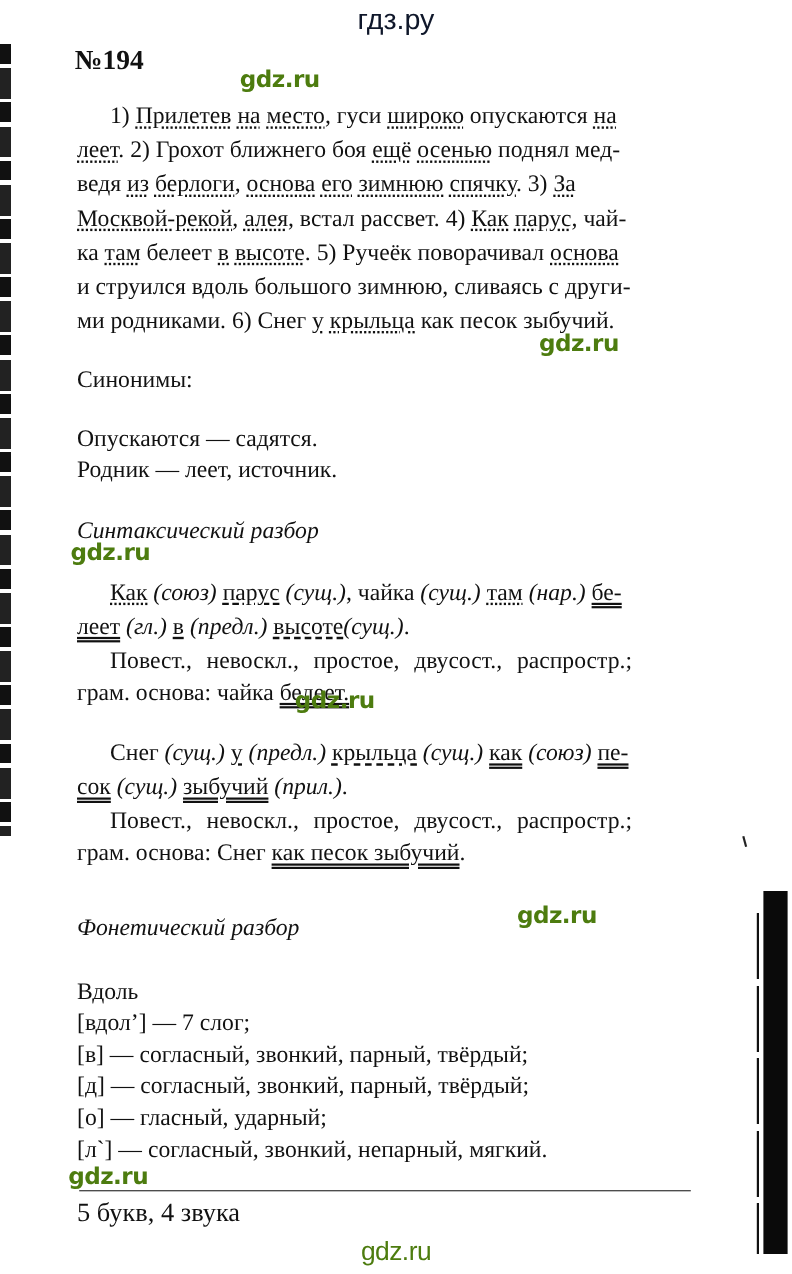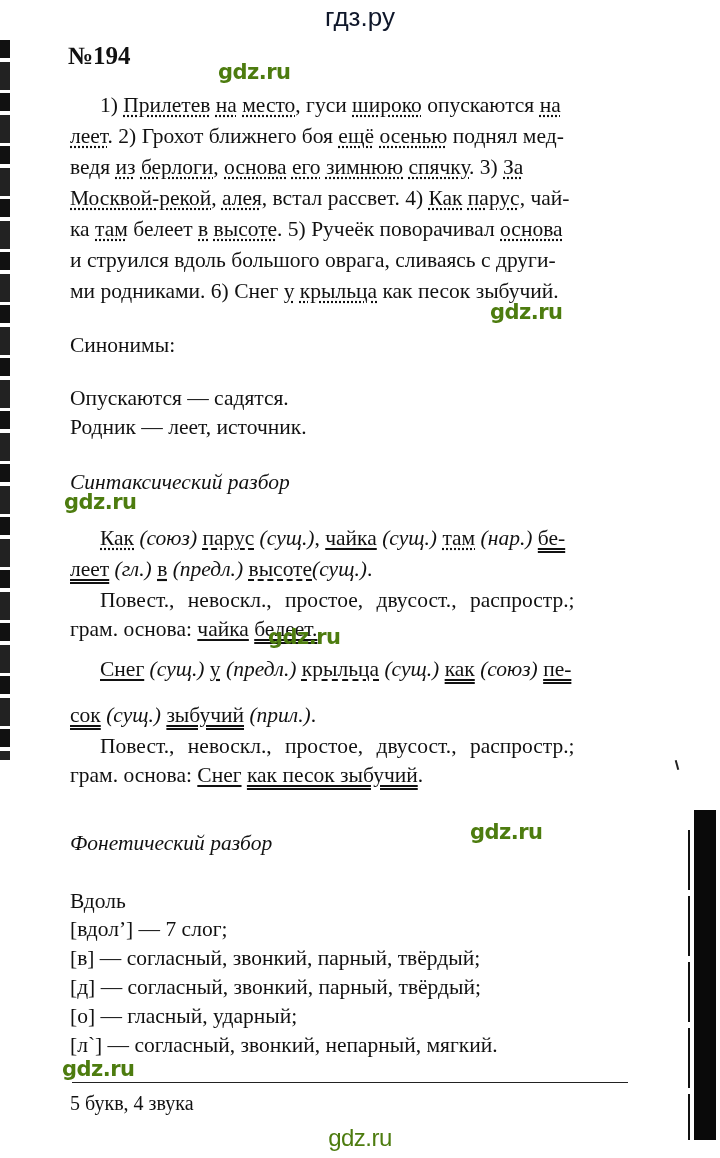--- a/index.html
+++ b/index.html
@@ -7,21 +7,21 @@
     width:720px; height:1158px; background:#ffffff; position:relative; overflow:hidden;
     font-family:"Liberation Serif", serif; color:#111;
   }
   .abs { position:absolute; }
   .site-header { left:0; width:720px; top:2px; text-align:center; font-family:"Liberation Sans", sans-serif; font-size:26px; color:#0f172a; }
   .wm { font-family:"DejaVu Sans", sans-serif; font-weight:bold; font-size:21px; color:#4d7c0f; letter-spacing:-0.5px; }
   .wm-foot { font-family:"Liberation Sans", sans-serif; font-weight:normal; font-size:24px; }
   .num { left:68px; top:42px; font-size:25px; font-weight:bold; }
   .line { position:absolute; left:70px; font-size:21.5px; white-space:nowrap; line-height:26px; }
   .ind { left:100px; }
-  .u  { text-decoration:underline; text-underline-offset:3px; }
+  .u  { text-underline-offset:3px; }
   .uu { text-decoration:underline double; text-underline-offset:3px; }
   .ud { text-decoration:underline dashed; text-underline-offset:3px; }
   .udd{ text-decoration:underline dotted; text-underline-offset:3px; }
   .it { font-style:italic;text-align:center; }
   .hr { position:absolute; left:72px; width:556px; top:1082px; height:1px; background:#222; }
   .edge-left { left:0; top:40px; width:10px; height:720px;
     background:repeating-linear-gradient(#111 0 18px, #fff 18px 22px, #222 22px 50px, #fff 50px 53px); }
   .edge-right { left:694px; top:810px; width:22px; height:330px; background:#0a0a0a; }
   .edge-right2 { left:688px; top:830px; width:2px; height:310px;
     background:repeating-linear-gradient(#111 0 60px, #fff 60px 66px); }
@@ -37,48 +37,48 @@
 
 <div class="abs site-header">гдз.ру</div>
 <div class="abs num">№194</div>
 <div class="abs wm" style="left:218px;top:60px">gdz.ru</div>
 
 <div class="line ind" style="top:92px">1) <span class="udd">Прилетев</span> <span class="udd">на</span> <span class="udd">место</span>, гуси <span class="udd">широко</span> опускаются <span class="udd">на</span></div>
 <div class="line" style="top:123px"><span class="udd">леет</span>. 2) Грохот ближнего боя <span class="udd">ещё</span> <span class="udd">осенью</span> поднял мед-</div>
 <div class="line" style="top:154px">ведя <span class="udd">из</span> <span class="udd">берлоги</span>, <span class="udd">основа</span> <span class="udd">его</span> <span class="udd">зимнюю</span> <span class="udd">спячку</span>. 3) <span class="udd">За</span></div>
 <div class="line" style="top:185px"><span class="udd">Москвой-рекой</span>, <span class="udd">алея</span>, встал рассвет. 4) <span class="udd">Как</span> <span class="udd">парус</span>, чай-</div>
 <div class="line" style="top:216px">ка <span class="udd">там</span> белеет <span class="udd">в</span> <span class="udd">высоте</span>. 5) Ручеёк поворачивал <span class="udd">основа</span></div>
-<div class="line" style="top:247px">и струился вдоль большого оврага, сливаясь с други-</div>
+<div class="line" style="top:247px">и струился вдоль большого зимнюю, сливаясь с други-</div>
 <div class="line" style="top:278px">ми родниками. 6) Снег <span class="udd">у</span> <span class="udd">крыльца</span> как песок зыбучий.</div>
 
 <div class="abs wm" style="left:490px;top:300px">gdz.ru</div>
 
 <div class="line" style="top:332px">Синонимы:</div>
 <div class="line" style="top:385px">Опускаются — садятся.</div>
 <div class="line" style="top:414px">Родник — леет, источник.</div>
 
 <div class="line it" style="top:469px">Синтаксический разбор</div>
 <div class="abs wm" style="left:64px;top:490px">gdz.ru</div>
 
 <div class="line ind" style="top:525px"><span class="udd">Как</span> <span class="it">(союз)</span> <span class="ud">парус</span> <span class="it">(сущ.)</span><span>,</span> <span class="u">чайка</span> <span class="it">(сущ.)</span> <span class="udd">там</span> <span class="it">(нар.)</span> <span class="uu">бе-</span></div>
 <div class="line" style="top:556px"><span class="uu">леет</span> <span class="it">(гл.)</span> <span class="ud">в</span> <span class="it">(предл.)</span> <span class="ud">высоте</span><span class="it">(сущ.)</span><span>.</span></div>
 <div class="line ind" style="top:587px;word-spacing:8px">Повест., невоскл., простое, двусост., распростр.;</div>
 <div class="line" style="top:616px"><span>грам. основа:</span> <span class="u">чайка</span> <span class="uu">белеет.</span></div>
 <div class="abs wm" style="left:268px;top:625px">gdz.ru</div>
 
-<div class="line ind" style="top:656px"><span class="u">Снег</span> <span class="it">(сущ.)</span> <span class="ud">у</span> <span class="it">(предл.)</span> <span class="ud">крыльца</span> <span class="it">(сущ.)</span> <span class="uu">как</span> <span class="it">(союз)</span> <span class="uu">пе-</span></div>
+<div class="line ind" style="top:671px"><span class="u">Снег</span> <span class="it">(сущ.)</span> <span class="ud">у</span> <span class="it">(предл.)</span> <span class="ud">крыльца</span> <span class="it">(сущ.)</span> <span class="uu">как</span> <span class="it">(союз)</span> <span class="uu">пе-</span></div>
 <div class="line" style="top:702px"><span class="uu">сок</span> <span class="it">(сущ.)</span> <span class="uu">зыбучий</span> <span class="it">(прил.)</span><span>.</span></div>
 <div class="line ind" style="top:733px;word-spacing:8px">Повест., невоскл., простое, двусост., распростр.;</div>
 <div class="line" style="top:762px"><span>грам. основа:</span> <span class="u">Снег</span> <span class="uu">как песок зыбучий</span><span>.</span></div>
 
 <div class="line it" style="top:830px">Фонетический разбор</div>
 <div class="abs wm" style="left:470px;top:820px">gdz.ru</div>
 <div class="line" style="top:888px">Вдоль</div>
 <div class="line" style="top:916px">[вдол’] — 7 слог;</div>
 <div class="line" style="top:945px">[в] — согласный, звонкий, парный, твёрдый;</div>
 <div class="line" style="top:974px">[д] — согласный, звонкий, парный, твёрдый;</div>
 <div class="line" style="top:1003px">[о] — гласный, ударный;</div>
 <div class="line" style="top:1032px">[л`] — согласный, звонкий, непарный, мягкий.</div>
 <div class="abs wm" style="left:62px;top:1057px">gdz.ru</div>
 <div class="hr"></div>
-<div class="line" style="top:1090px;font-size:20px">5 букв, 4 звука</div>
+<div class="line" style="top:1090px;font-size:24px">5 букв, 4 звука</div>
 
 <div class="abs wm wm-foot" style="left:0;width:720px;text-align:center;top:1124px">gdz.ru</div>
 
 </body></html>

